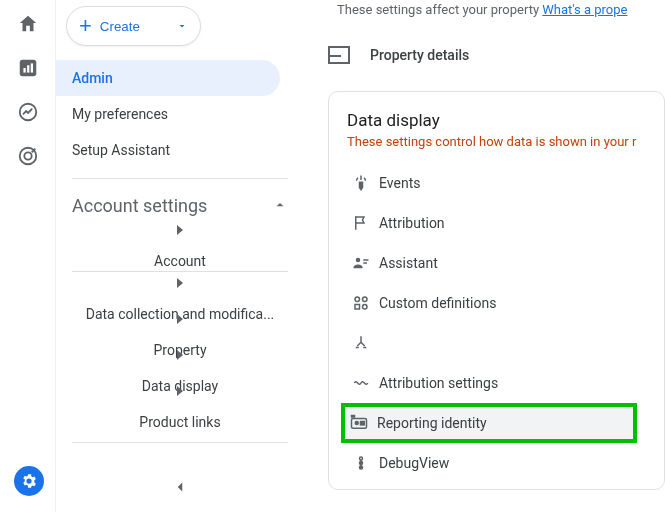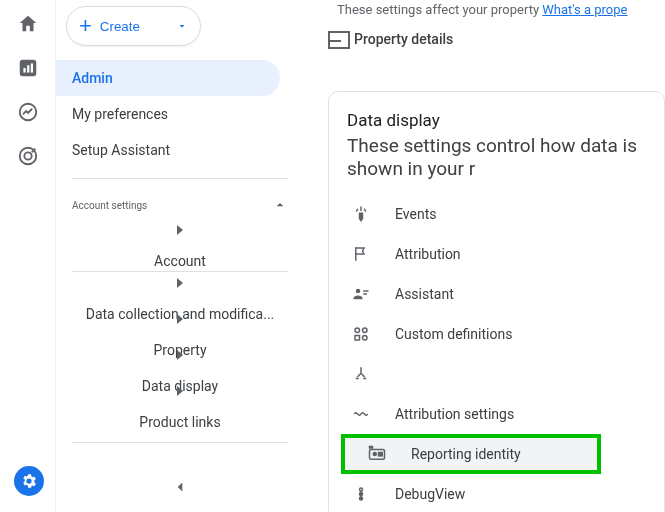--- a/index.html
+++ b/index.html
@@ -95,21 +95,21 @@
     background: #e0e0e0;
     margin: 10px 16px 6px 16px;
   }
   .section-header {
     height: 40px;
     display: flex;
     align-items: center;
     justify-content: space-between;
     padding: 0 16px;
     color: #5f6368;
-    font-size: 10px;
+    font-size: 18px;
     cursor: pointer;
   }
   .section-header .chev { transform: rotate(180deg); }
   .tree-item {
     height: 36px;
     display: flex;
     align-items: center;
     gap: 18px;
     padding: 0 16px;
     color: #3c4043;
@@ -139,22 +139,22 @@
   }
   .hint {
     color: #5f6368;
     font-size: 13px;
     margin-top: 2px;
     margin-left: 9px;
   }
   .hint a { color: #1a73e8; text-decoration: underline; }
   .card-pd {
     display: flex;
-    align-items: flex-start;
-    gap: 4px;
+    align-items: center;
+    gap: 20px;
     height: 48px;
     margin-top: 14px;
     margin-bottom: 8px;
   }
   .pd-icon {
     width: 22px; height: 18px;
     border: 2px solid #5f6368;
     position: relative;
   }
   .pd-icon::after {
@@ -167,44 +167,44 @@
     padding: 18px 0 6px 18px;
     margin-top: 12px;
     width: 100%;
   }
   .card-title {
     font-size: 17px;
     color: #202124;
     margin-bottom: 4px;
   }
   .card-sub {
-    font-size: 19px;
-    color: #404040;
+    font-size: 13px;
+    color: #c2410c;
     margin-bottom: 14px;
   }
   .list-row {
     height: 40px;
     display: flex;
     align-items: center;
-    gap: 24px;
+    gap: 8px;
     padding-left: 4px;
     color: #3c4043;
     cursor: pointer;
   }
   .list-row .ic {
     width: 20px; height: 20px;
     display:flex; align-items:center; justify-content:center;
     color:#5f6368;
   }
   .highlight-row {
     border: 4px solid #00c000;
     background: #f1f3f4;
     margin-left: -6px;
-    padding-left: 22px;
-    width: 260px;
+    padding-left: 4px;
+    width: 296px;
   }
   .rail svg, .list-row svg, .section-header svg, .create-btn svg { display:block; }
 </style>
 </head>
 <body>
 
 <div class="rail">
   <div class="rail-icon">
     <svg width="22" height="22" viewBox="0 0 24 24" fill="#5f6368">
         <path d="M12 3l9 8h-3v9h-4v-6h-4v6H6v-9H3z"></path>

